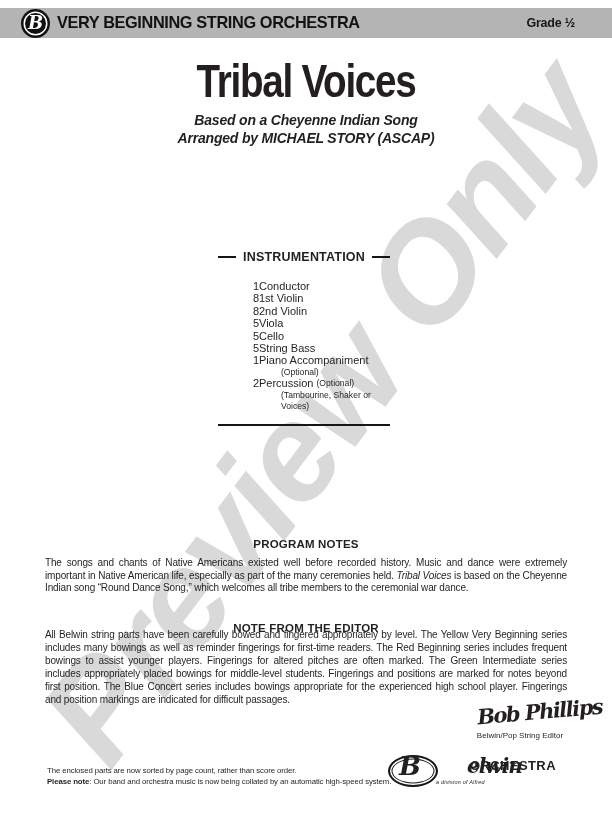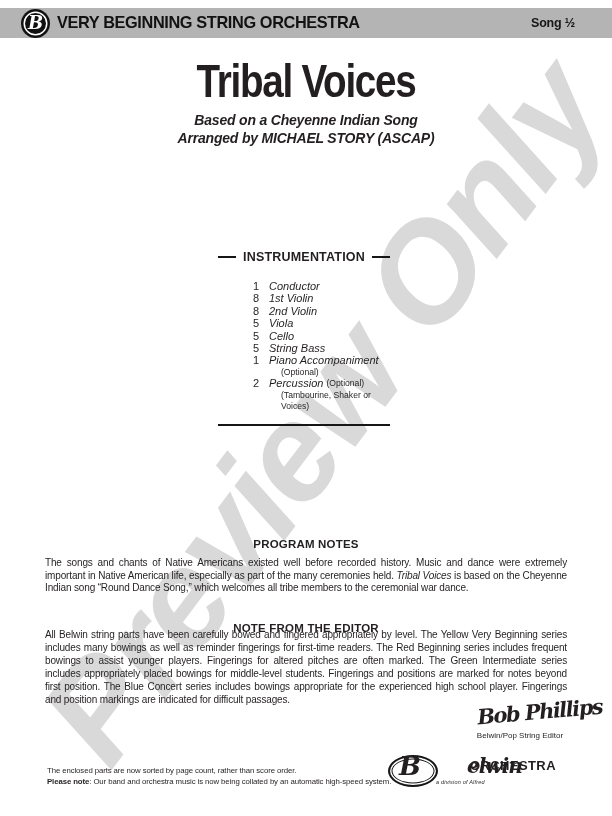--- a/index.html
+++ b/index.html
@@ -51,21 +51,21 @@
   .sub1 { top:112px; }
   .sub2 { top:130px; }
   
   .inst { position:absolute; top:250px; left:218px; width:172px; }
   .inst-head { display:flex; align-items:center; gap:7px; }
   .inst-head .rule { flex:1; height:2.5px; background:#161616; }
   .inst-title { font-size:12.5px; font-weight:bold; letter-spacing:0.2px; white-space:nowrap; }
   .inst-list { margin-top:16px; padding-left:33px; }
   .inst-row { display:flex; font-size:11px; line-height:12.4px; }
   .inst-row .qty { width:8px; text-align:right; flex:none; }
-  .inst-row .iname { margin-left:10px; white-space:nowrap;font-style:italic; }
+  .inst-row .iname { white-space:nowrap; }
   .inst-row .suffix { font-size:8.6px; margin-left:3px; align-self:flex-end; padding-bottom:0.5px; white-space:nowrap; }
   .inst-sub { font-size:8.6px; line-height:10.6px; margin-left:30px; white-space:nowrap; }
   .inst-bottom-rule { height:2.5px; background:#161616; margin-top:12px; }
   
   .section-head {
     position:absolute; left:0; width:100%; margin:0; text-align:center;
     font-size:11.5px; font-weight:bold; letter-spacing:0.2px;
   }
   .ph { top:538px; }
   .eh { top:610px;margin-top:12px; }
@@ -113,21 +113,21 @@
 
   <div class="watermark">Preview Only</div>
 
   <div class="content">
 
     <header class="bar">
       <div class="logo-circle">
         <span>B</span>
       </div>
       <div class="series">VERY BEGINNING STRING ORCHESTRA</div>
-      <div class="grade">Song ½</div>
+      <div class="grade">Grade ½</div>
     </header>
 
     <h1 class="title">Tribal Voices</h1>
     <div class="sub sub1">Based on a Cheyenne Indian Song</div>
     <div class="sub sub2">Arranged by MICHAEL STORY (ASCAP)</div>
 
     <section class="inst">
       <div class="inst-head">
         <span class="rule"></span>
         <span class="inst-title">INSTRUMENTATION</span>

